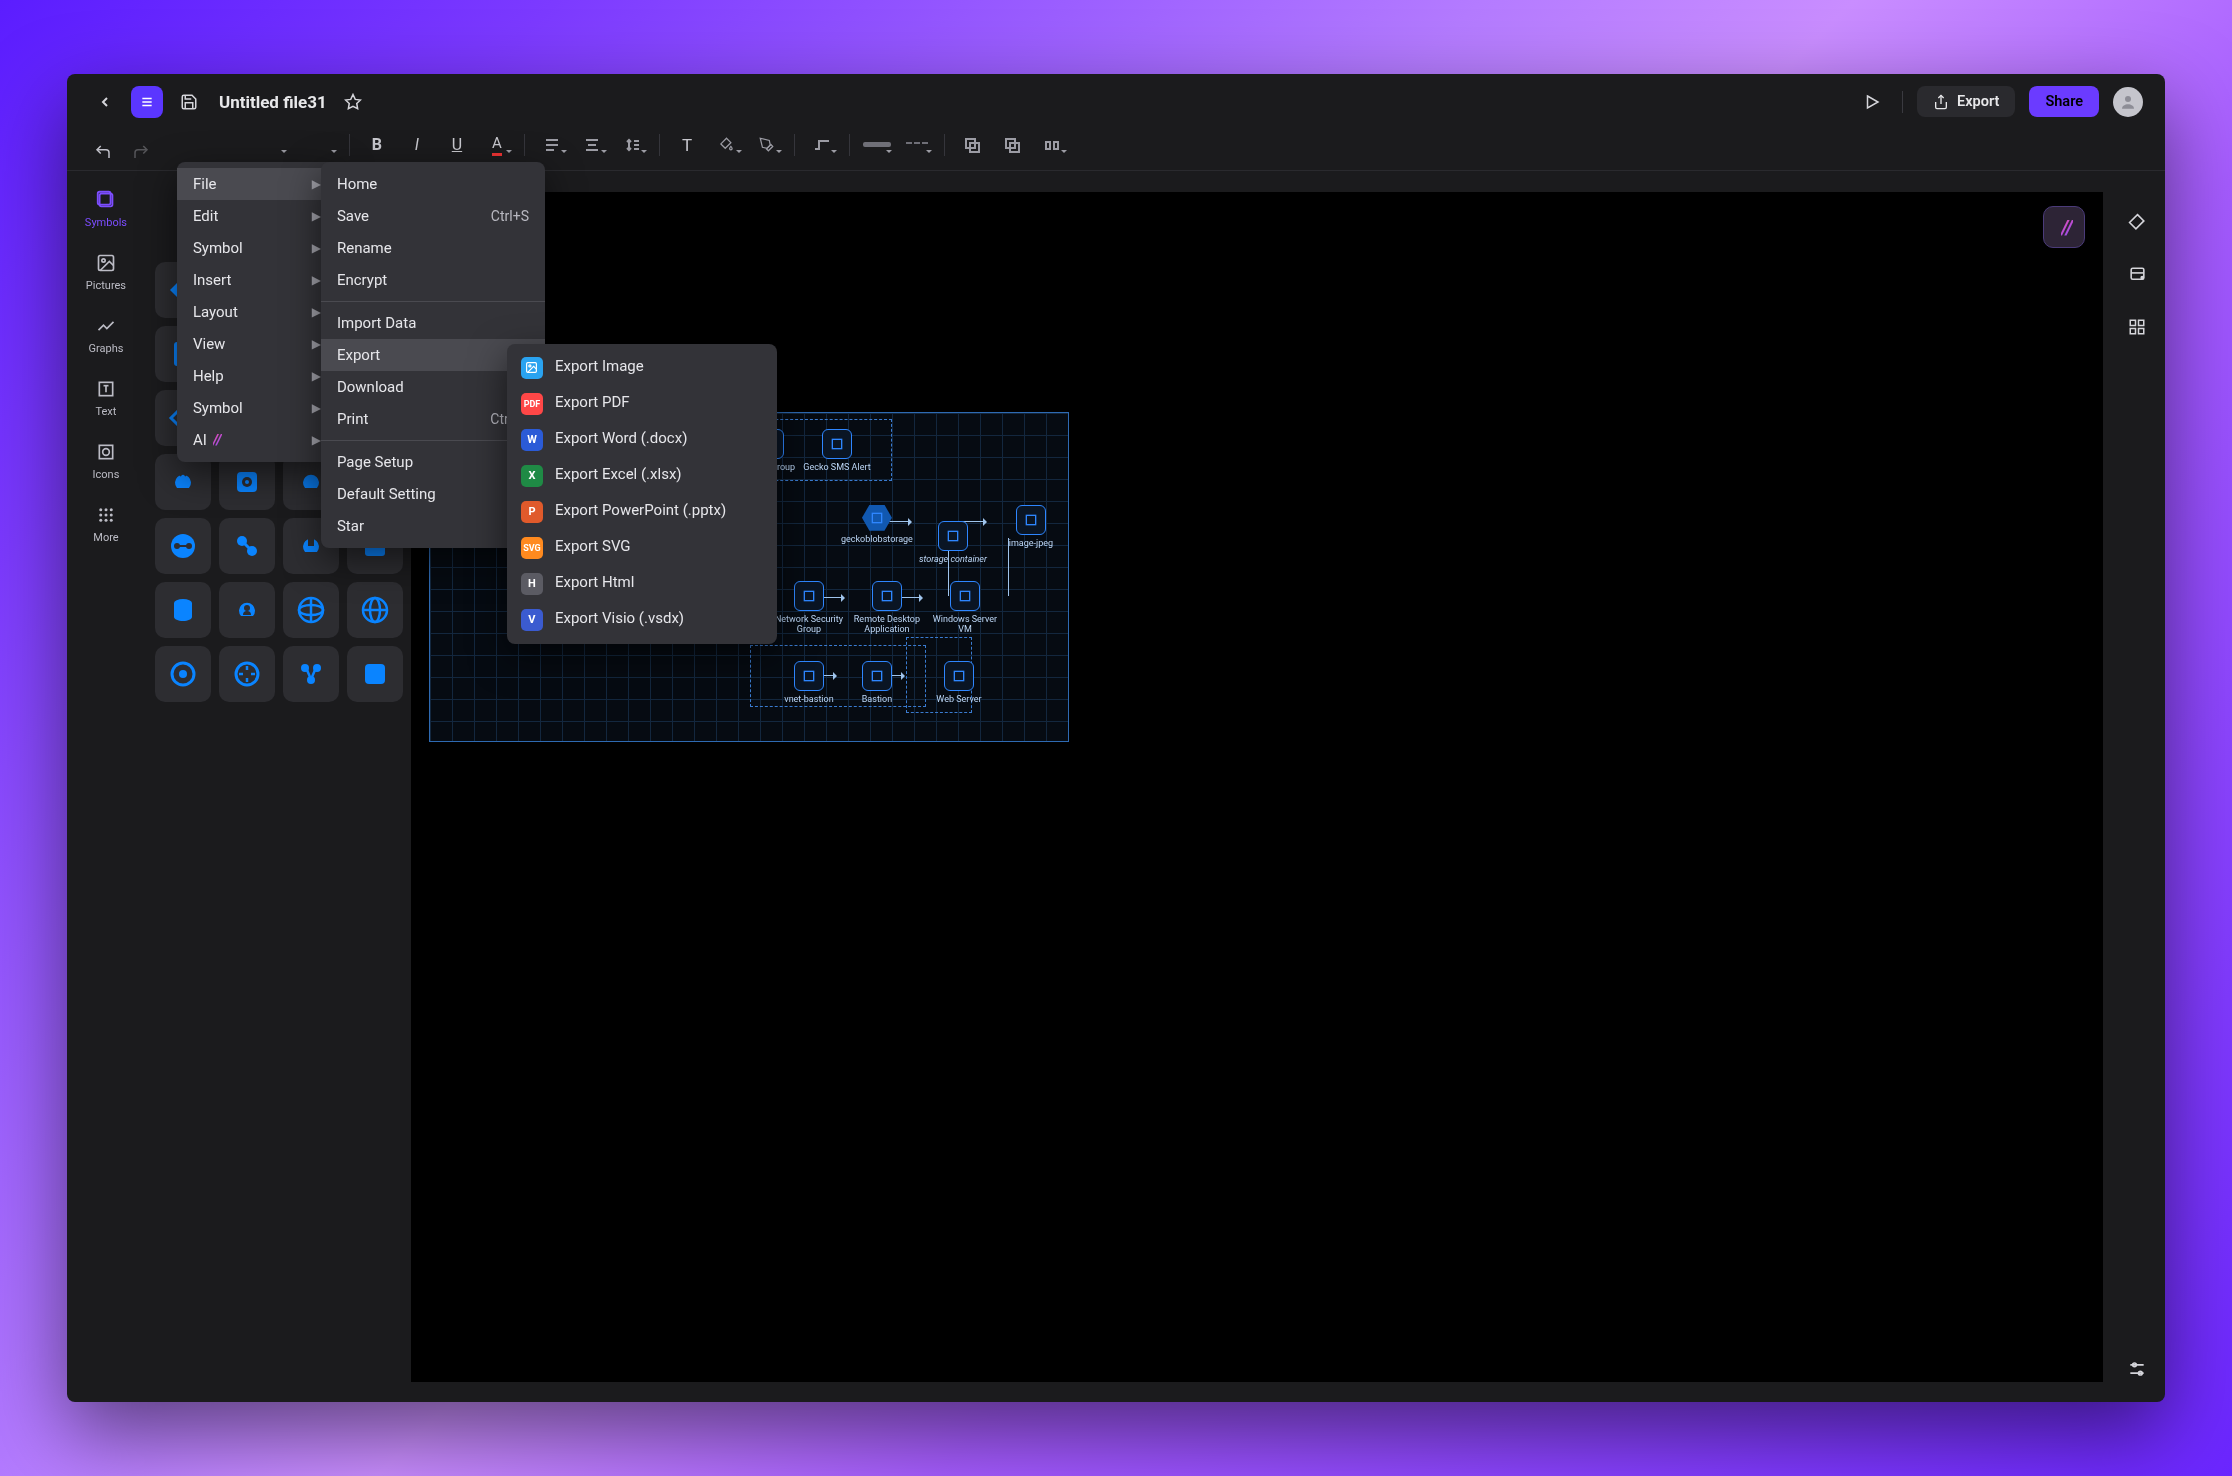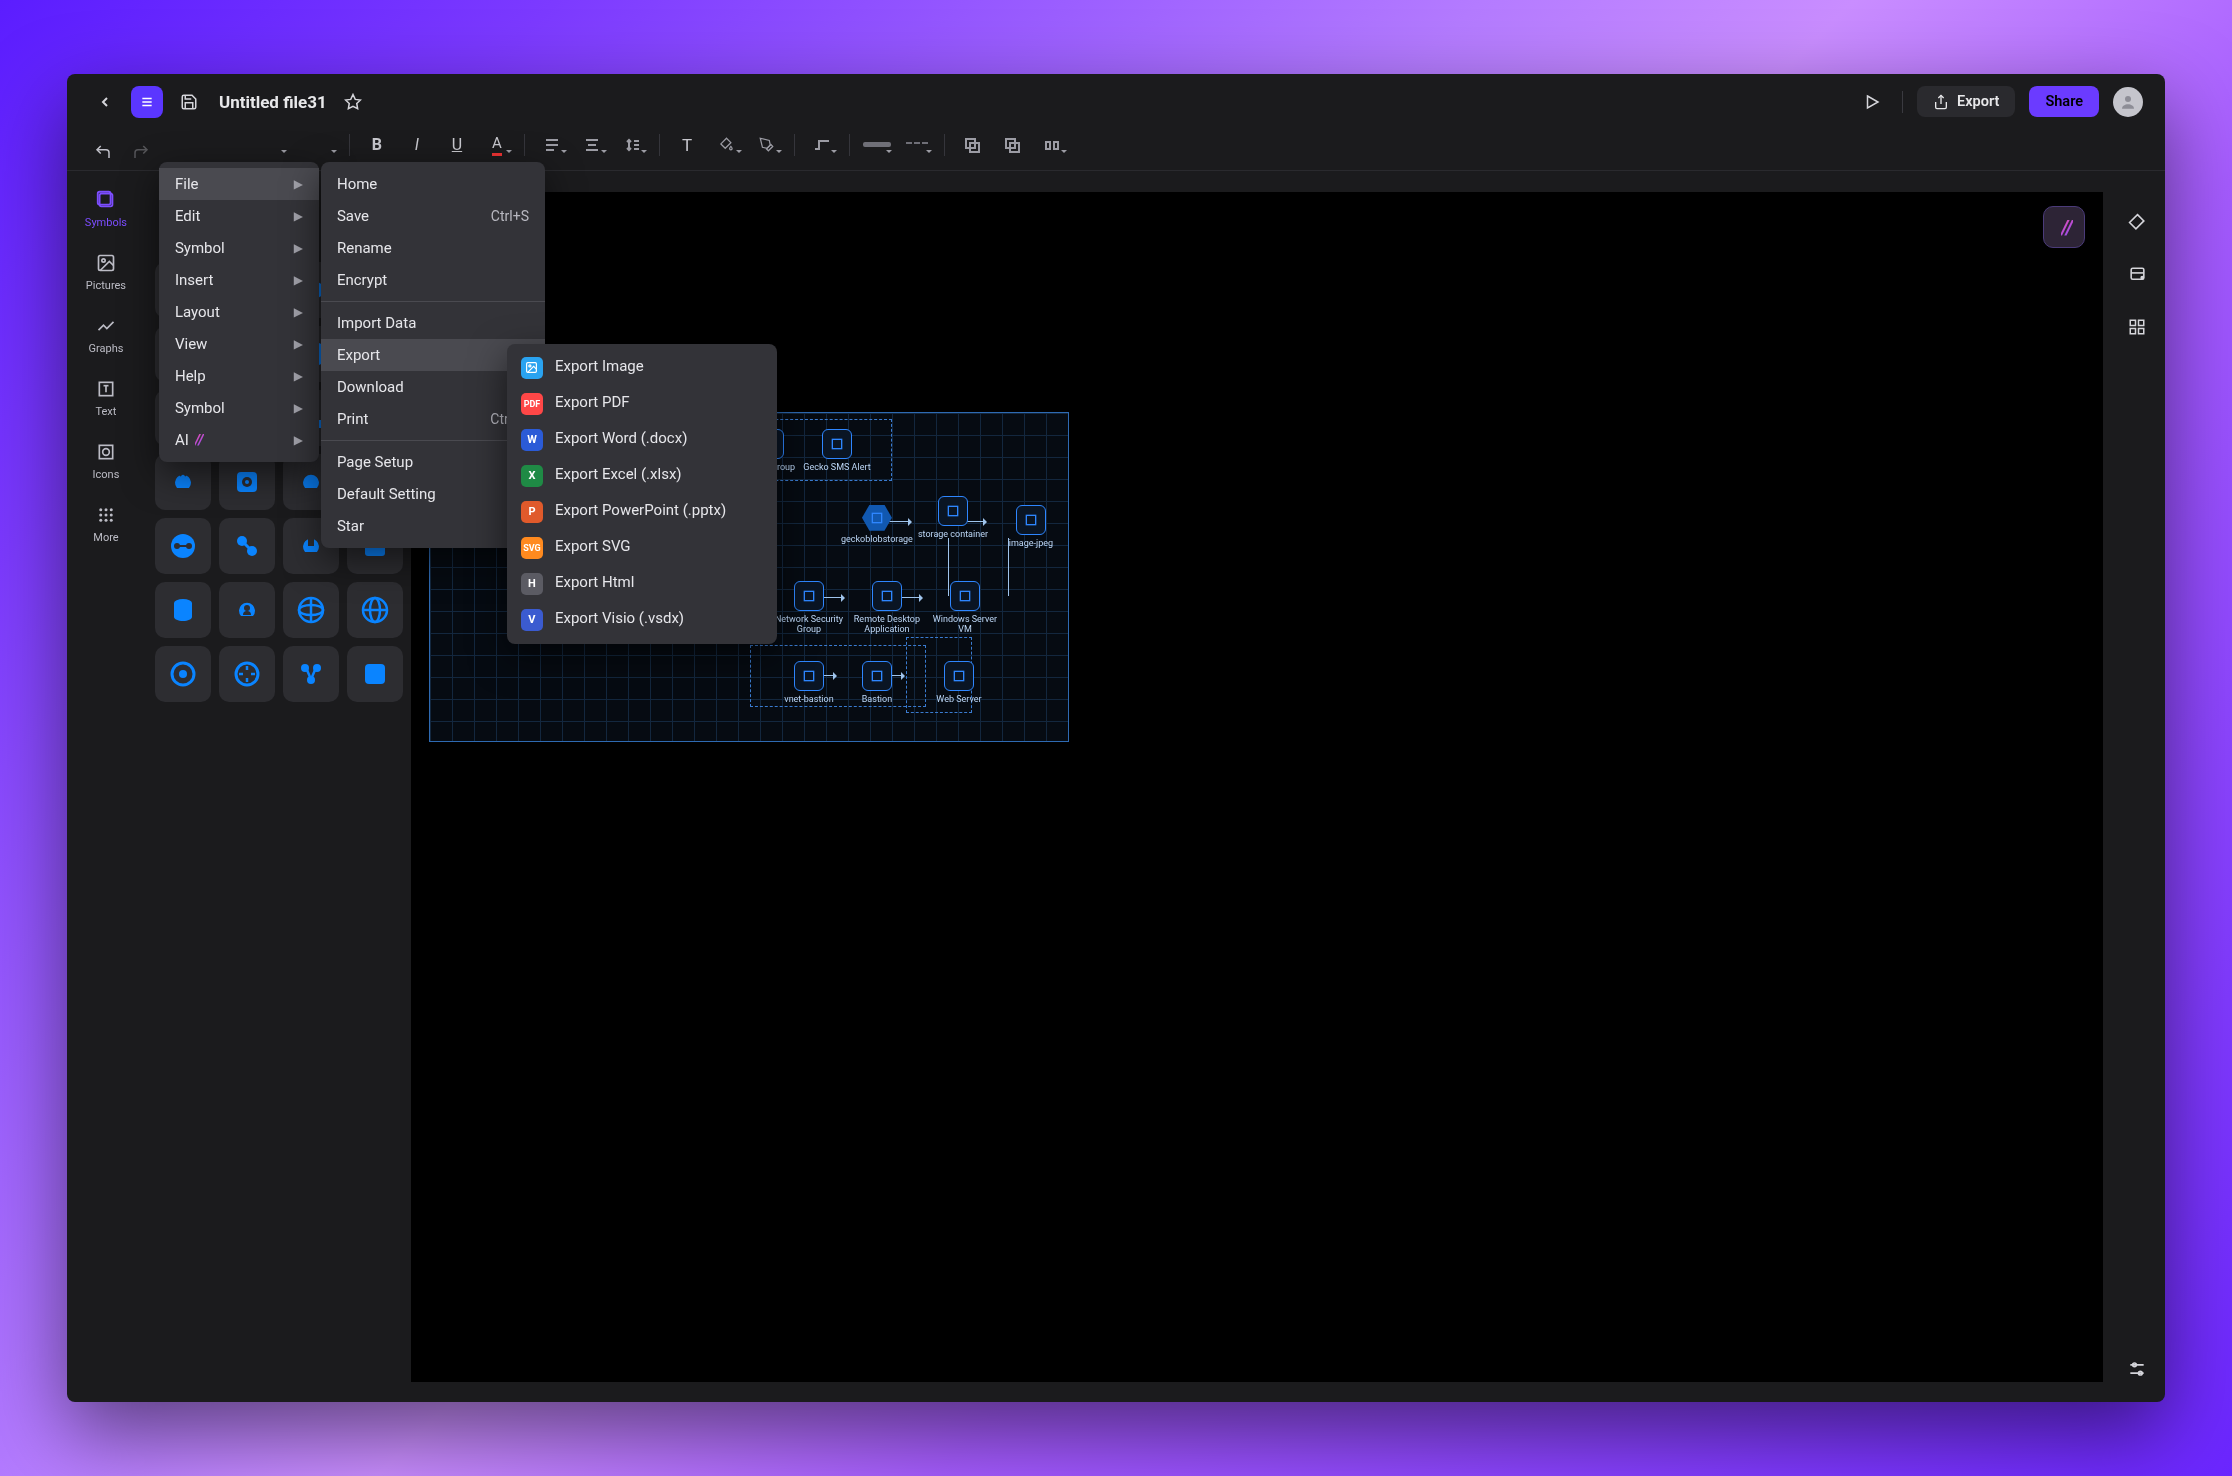--- a/index.html
+++ b/index.html
@@ -104,21 +104,21 @@
   }
   .menu-item:hover, .menu-item.hovered { background:#4a4a50; }
   .menu-item .chev { color:#a0a0a8; font-size:12px; }
   .menu .shortcut { color:#b8b8c0; font-size:14px; }
   .menu .msep { height:1px; background:#4a4a50; margin:5px 0; }
   .menu-icon {
     width:22px;height:22px;border-radius:5px;display:inline-flex;align-items:center;justify-content:center;
     font-size:11px;font-weight:700;color:#fff;margin-right:12px;flex-shrink:0;
   }
   .mi-row { display:flex; padding:7px 18px 7px 14px; cursor:pointer;}
-  #menu-main { left:92px; top:88px; width:135px;}
+  #menu-main { left:110px; top:88px; width:135px;}
   #menu-file { left:254px; top:88px; width:224px;}
   #menu-export { left:440px; top:270px; width:270px;}
 
   .ai-slash { font-style:italic; background:linear-gradient(135deg,#ff4da6,#7c4dff); -webkit-background-clip:text; background-clip:text; color:transparent; font-weight:800; font-size:15px; margin-left:6px;}
   .undo-row { position:absolute; left:20px; top:62px; display:flex; gap:6px;}
   svg { display:block; }
 </style>
 </head>
 <body>
 
@@ -581,21 +581,21 @@
             <span>Gecko SMS Alert</span>
           </div>
           <div class="node" style="left: 408px; top: 92px;">
             <div class="ni hex">
               <svg width="16" height="16" viewBox="0 0 24 24" fill="none" stroke="#2e86ff" stroke-width="2">
                 <rect x="5" y="5" width="14" height="14"></rect>
               </svg>
             </div>
             <span>geckoblobstorage</span>
           </div>
-          <div class="node" style="left: 484px; top: 83px;">
+          <div class="node" style="left: 484px; top: 108px; font-style: italic;">
             <div class="ni">
               <svg width="16" height="16" viewBox="0 0 24 24" fill="none" stroke="#2e86ff" stroke-width="2">
                 <rect x="5" y="5" width="14" height="14"></rect>
               </svg>
             </div>
             <span>storage container</span>
           </div>
           <div class="node" style="left: 562px; top: 92px;">
             <div class="ni">
               <svg width="16" height="16" viewBox="0 0 24 24" fill="none" stroke="#2e86ff" stroke-width="2">

